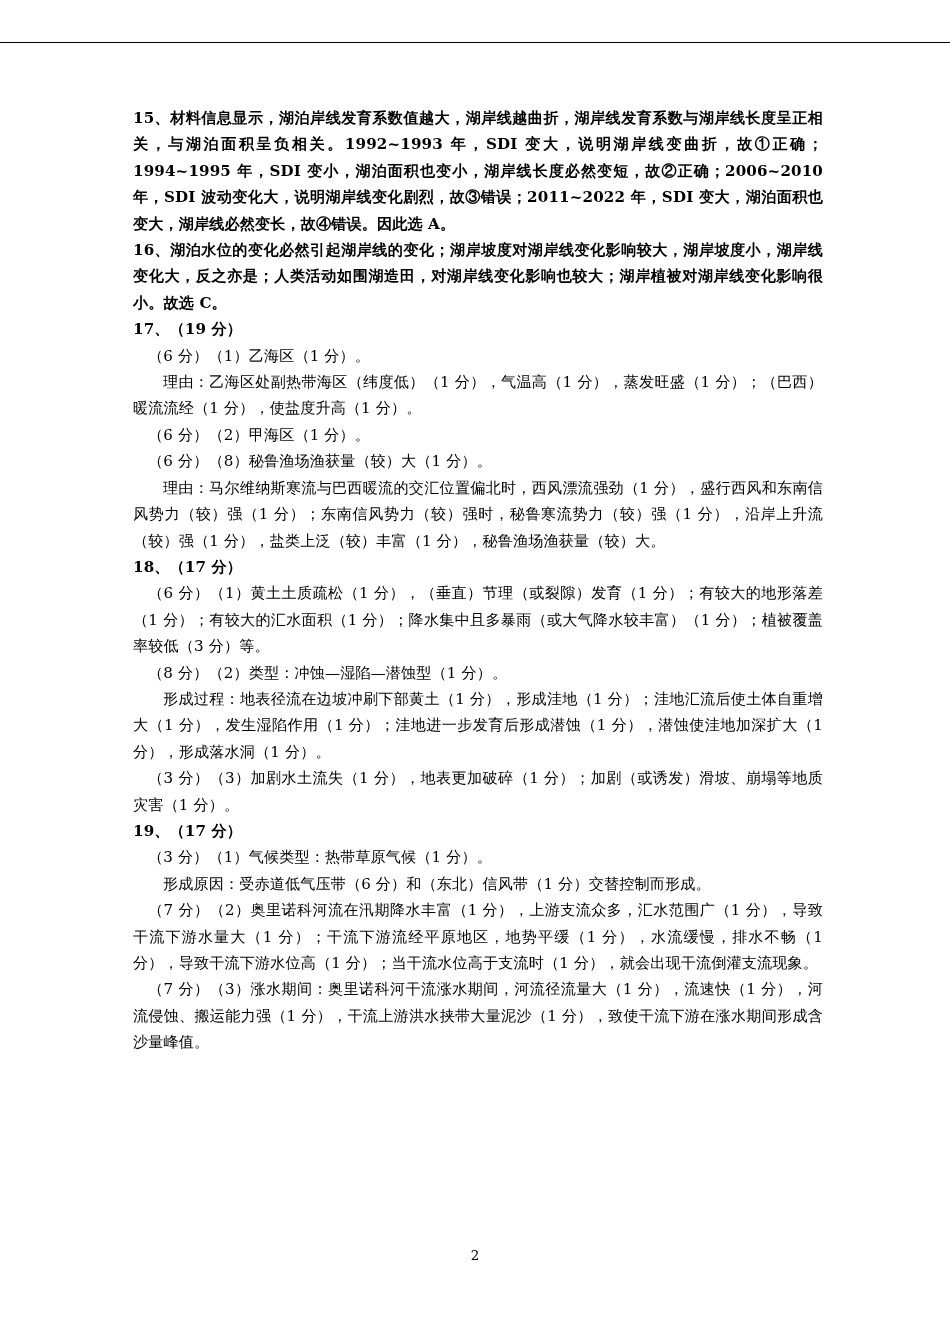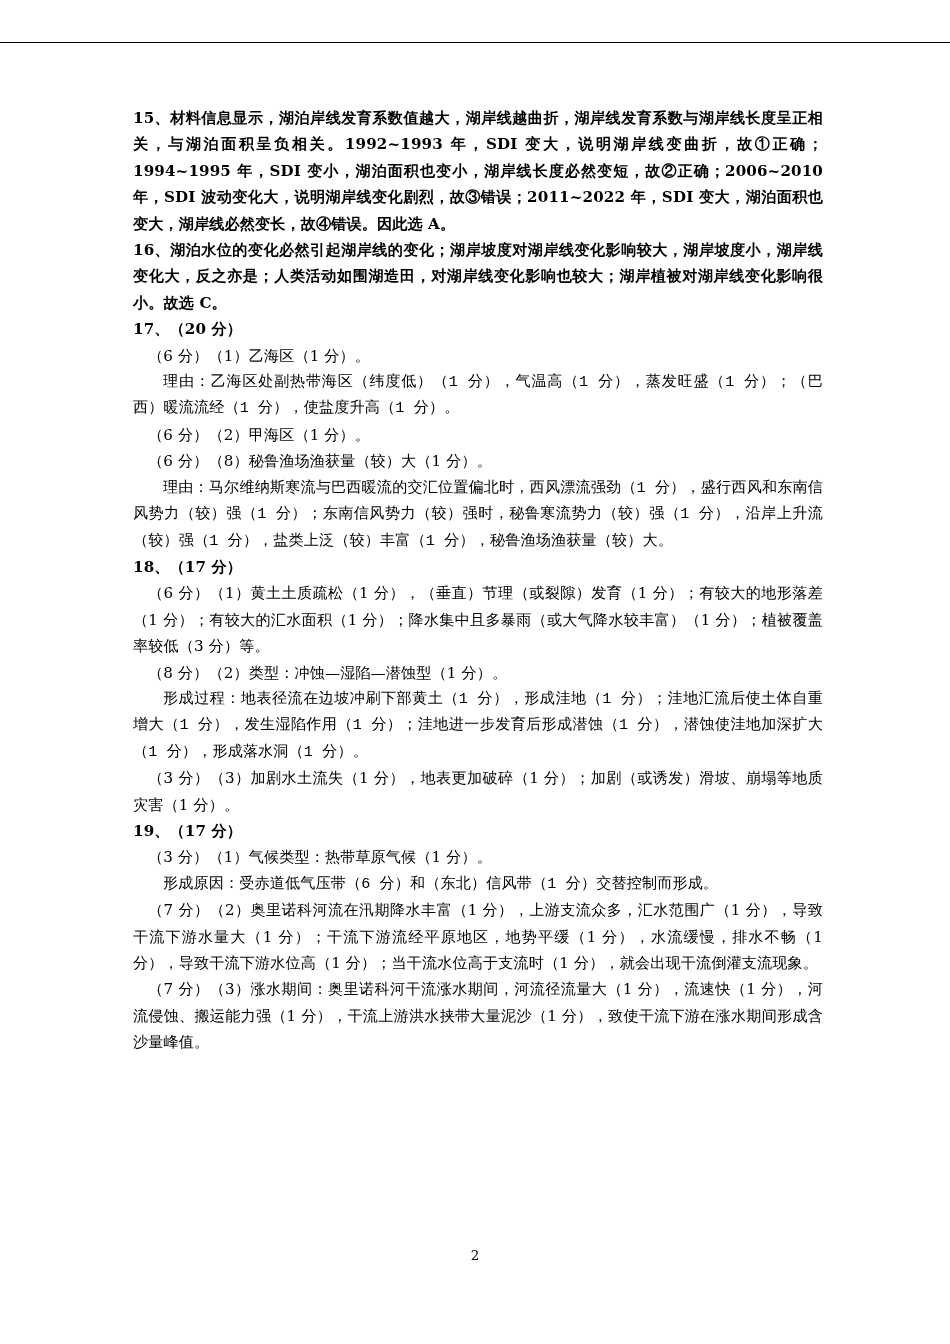--- a/index.html
+++ b/index.html
@@ -38,41 +38,41 @@
     line-height: 26.4px;
     text-align: justify;
     text-justify: inter-ideograph;
     letter-spacing: 0.15px;
   }
   .bold {
     font-weight: bold;
   }
   .ind0 { text-indent: 0; }
   .ind1 { text-indent: 15px; }
-  .ind2 { text-indent: 30px; font-family: Liberation Mono, monospace; }
+  .ind2 { text-indent: 30px; }
   .pagenum {
     position: absolute;
     left: 0;
     right: 0;
     top: 1247px;
     text-align: center;
     font-size: 13.5px;
     font-family: "DejaVu Serif", "Liberation Serif", serif;
   }
 </style>
 </head>
 <body>
 
 <div class="page">
   <div class="rule-top"></div>
 
   <div class="content">
     <p class="bold ind0">15、材料信息显示，湖泊岸线发育系数值越大，湖岸线越曲折，湖岸线发育系数与湖岸线长度呈正相关，与湖泊面积呈负相关。1992~1993 年，SDI 变大，说明湖岸线变曲折，故①正确；1994~1995 年，SDI 变小，湖泊面积也变小，湖岸线长度必然变短，故②正确；2006~2010 年，SDI 波动变化大，说明湖岸线变化剧烈，故③错误；2011~2022 年，SDI 变大，湖泊面积也变大，湖岸线必然变长，故④错误。因此选 A。</p>
     <p class="bold ind0">16、湖泊水位的变化必然引起湖岸线的变化；湖岸坡度对湖岸线变化影响较大，湖岸坡度小，湖岸线变化大，反之亦是；人类活动如围湖造田，对湖岸线变化影响也较大；湖岸植被对湖岸线变化影响很小。故选 C。</p>
-    <p class="bold ind0">17、（20 分）</p>
+    <p class="bold ind0">17、（19 分）</p>
     <p class="ind1">（6 分）（1）乙海区（1 分）。</p>
     <p class="ind2">理由：乙海区处副热带海区（纬度低）（1 分），气温高（1 分），蒸发旺盛（1 分）；（巴西）暖流流经（1 分），使盐度升高（1 分）。</p>
     <p class="ind1">（6 分）（2）甲海区（1 分）。</p>
     <p class="ind1">（6 分）（8）秘鲁渔场渔获量（较）大（1 分）。</p>
     <p class="ind2">理由：马尔维纳斯寒流与巴西暖流的交汇位置偏北时，西风漂流强劲（1 分），盛行西风和东南信风势力（较）强（1 分）；东南信风势力（较）强时，秘鲁寒流势力（较）强（1 分），沿岸上升流（较）强（1 分），盐类上泛（较）丰富（1 分），秘鲁渔场渔获量（较）大。</p>
     <p class="bold ind0">18、（17 分）</p>
     <p class="ind1">（6 分）（1）黄土土质疏松（1 分），（垂直）节理（或裂隙）发育（1 分）；有较大的地形落差（1 分）；有较大的汇水面积（1 分）；降水集中且多暴雨（或大气降水较丰富）（1 分）；植被覆盖率较低（3 分）等。</p>
     <p class="ind1">（8 分）（2）类型：冲蚀—湿陷—潜蚀型（1 分）。</p>
     <p class="ind2">形成过程：地表径流在边坡冲刷下部黄土（1 分），形成洼地（1 分）；洼地汇流后使土体自重增大（1 分），发生湿陷作用（1 分）；洼地进一步发育后形成潜蚀（1 分），潜蚀使洼地加深扩大（1 分），形成落水洞（1 分）。</p>
     <p class="ind1">（3 分）（3）加剧水土流失（1 分），地表更加破碎（1 分）；加剧（或诱发）滑坡、崩塌等地质灾害（1 分）。</p>

